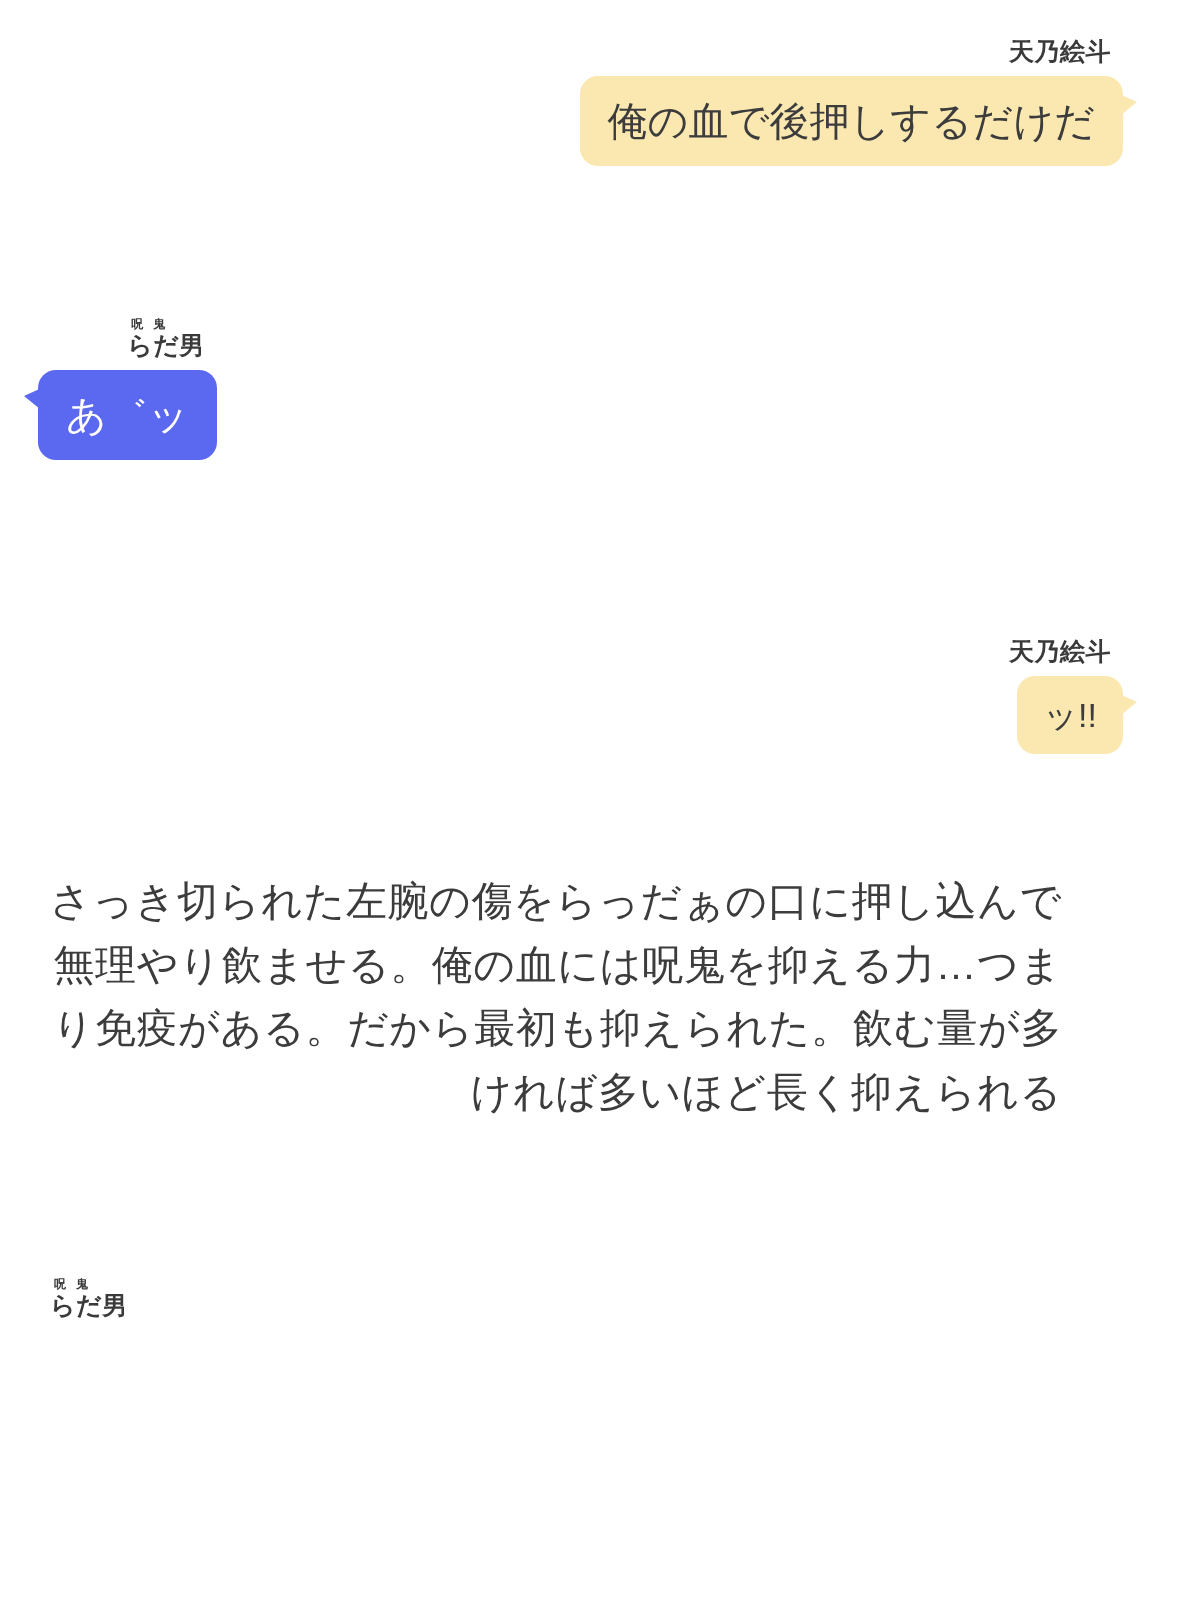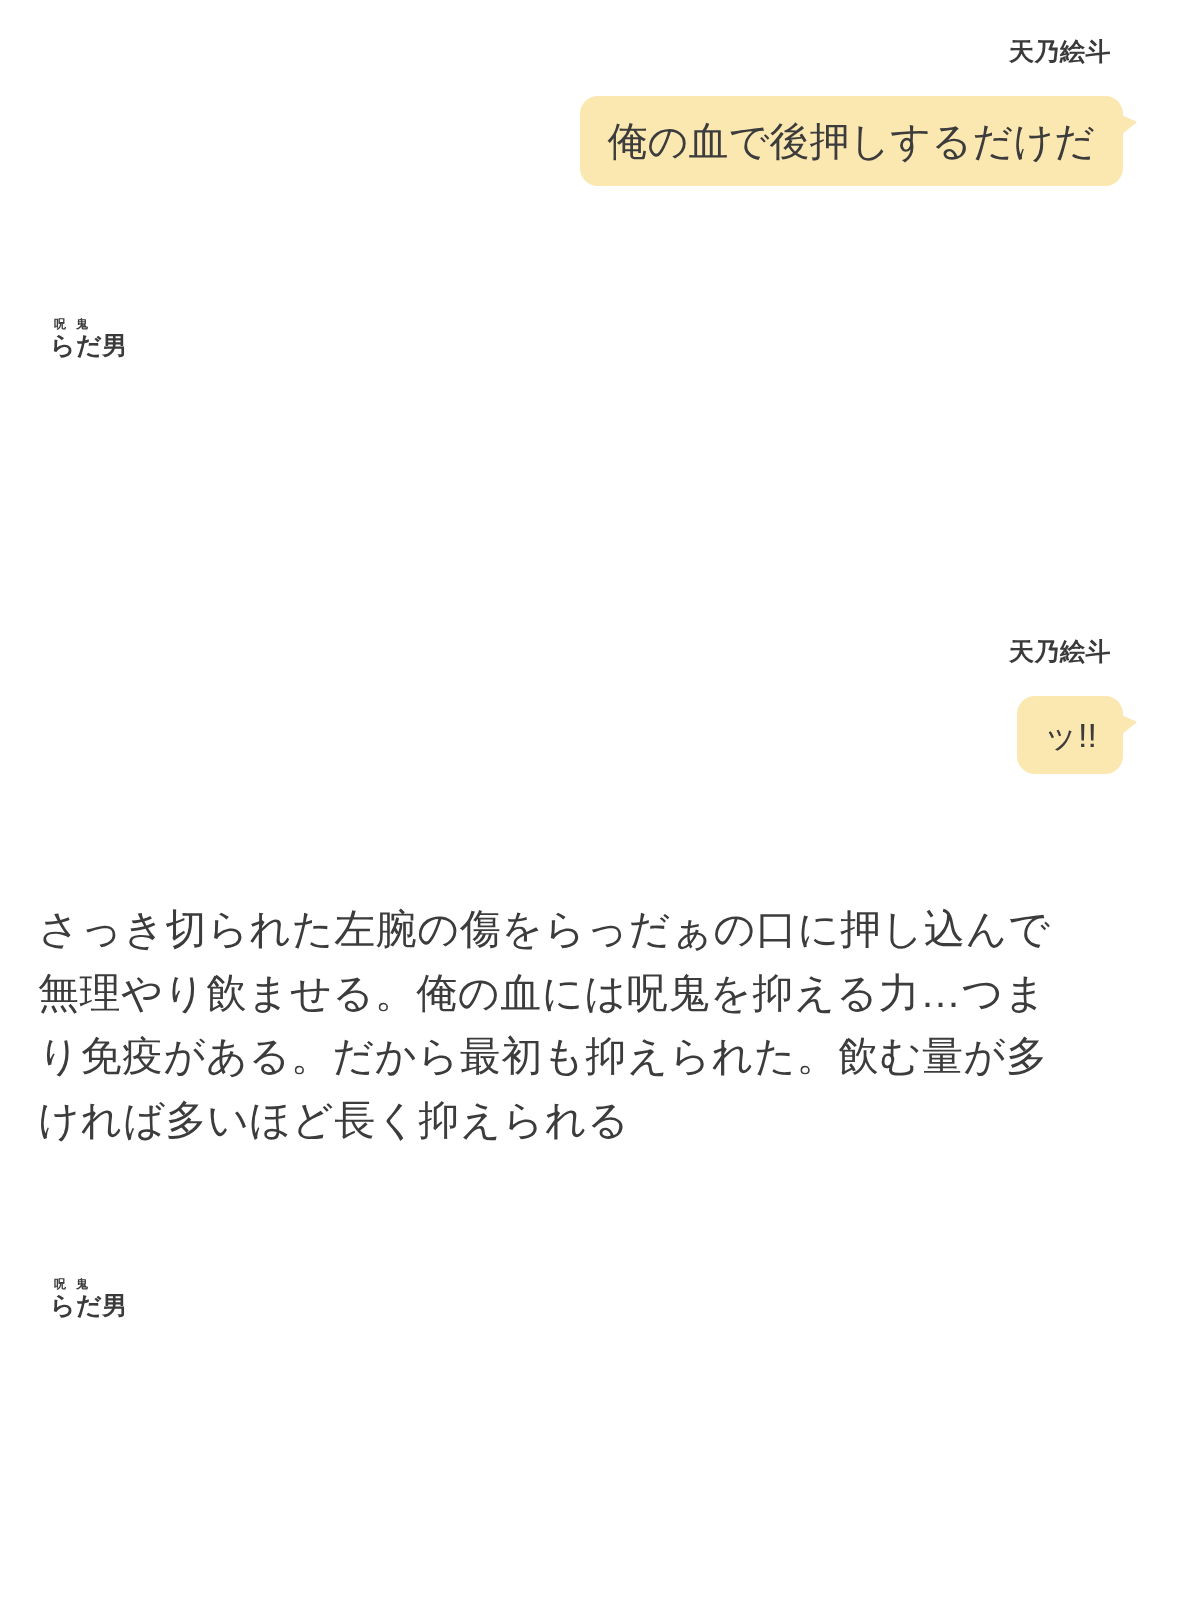--- a/index.html
+++ b/index.html
@@ -61,21 +61,20 @@
     border-radius: 18px;
     padding: 20px 28px;
     font-size: 40px;
     line-height: 1.25;
     box-sizing: border-box;
     word-break: break-word;
   }
   .bubble.yellow {
     background: #fbe7b0;
     color: #3c3c3c;
-    margin-top: 20px;
   }
   .bubble.blue {
     background: #5b68f0;
     color: #ffffff;
   }
   
   .bubble.yellow::after {
     content: "";
     position: absolute;
     right: -14px;
@@ -103,21 +102,21 @@
     color: #3c3c3c;
     margin: 0 18px;
     letter-spacing: 0.5px;
   }
 
   
   #msg-1 { position: absolute; right: 56px; top: 38px; align-items: flex-end; }
   #msg-1 .bubble { min-width: 520px; }
   #msg-2 { position: absolute; left: 38px; top: 318px; }
   #msg-3 { position: absolute; right: 56px; top: 638px; align-items: flex-end; }
-  #narration-block { position: absolute; left: 20px; top: 898px; width: 1060px; }
+  #narration-block { position: absolute; left: 20px; top: 870px; width: 1060px; text-align: right; }
   #msg-4 { position: absolute; left: 38px; top: 1278px; }
 
   .small-bubble { font-size: 34px; padding: 18px 26px; }
 </style>
 </head>
 <body>
 
 <div class="chat">
 
   <div class="msg right" id="msg-1">
@@ -125,20 +124,21 @@
     <div class="bubble yellow">俺の血で後押しするだけだ</div>
   </div>
 
   <div class="msg left" id="msg-2">
     <div class="speaker">
       <span class="ruby-wrap">
         <span class="ruby-top">呪鬼</span>
         <span>らだ男</span>
       </span>
     </div>
+    <div class="bubble blue">あ゛ッ</div>
   </div>
 
   <div class="msg right" id="msg-3">
     <div class="speaker">天乃絵斗</div>
     <div class="bubble yellow small-bubble">ッ!!</div>
   </div>
 
   <div id="narration-block">
     <p class="narration">さっき切られた左腕の傷をらっだぁの口に押し込んで無理やり飲ませる。俺の血には呪鬼を抑える力…つまり免疫がある。だから最初も抑えられた。飲む量が多ければ多いほど長く抑えられる</p>
   </div>

